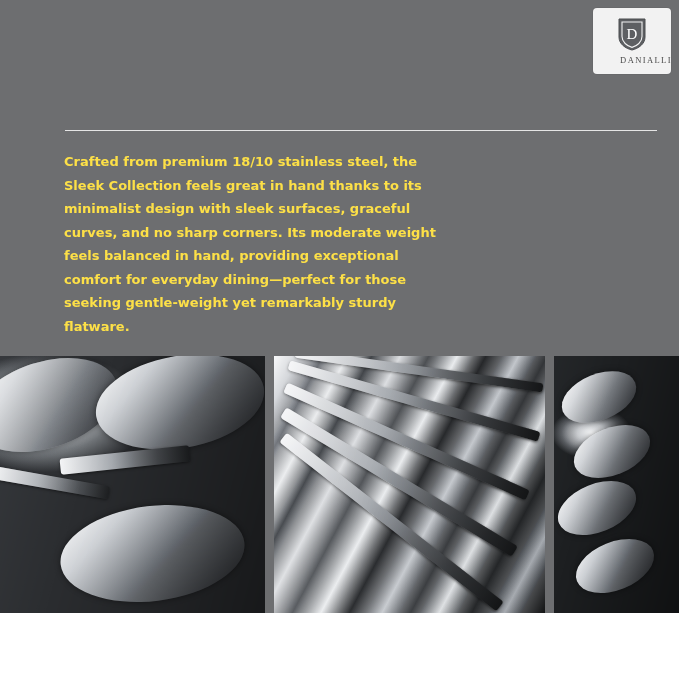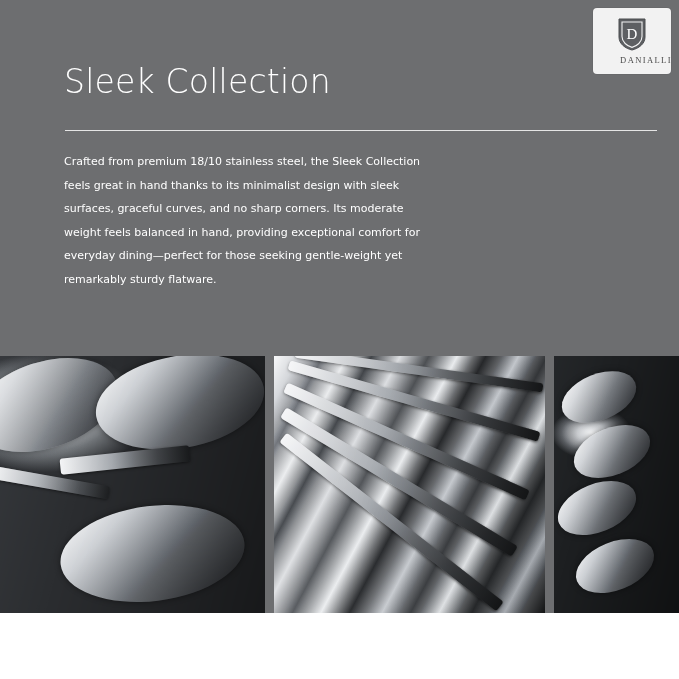--- a/index.html
+++ b/index.html
@@ -66,25 +66,25 @@
     top: 130px;
     width: 592px;
     height: 1px;
     background: rgba(255,255,255,0.82);
   }
   .body-copy {
     position: absolute;
     left: 64px;
     top: 150px;
     width: 380px;
-    color: #ffffff;
-    font-size: 11px;
+    color: #fde047;
+    font-size: 13px;
     line-height: 23.5px;
     font-family: "DejaVu Sans", sans-serif;
-    font-weight: 400;
+    font-weight: 700;
   }
 
   
   .photo-strip {
     position: absolute;
     left: 0;
     top: 356px;
     width: 679px;
     height: 257px;
     display: flex;
@@ -164,21 +164,20 @@
     <div class="brand-shield">
       <svg viewBox="0 0 30 34" width="30" height="34" aria-hidden="true">
         <path d="M2 2 H28 V20 C28 27 21.5 31.5 15 33 C8.5 31.5 2 27 2 20 Z" fill="#5d5f62" stroke="#4a4c4f" stroke-width="1"></path>
         <path d="M5 5 H25 V19.5 C25 25 20 29 15 30.4 C10 29 5 25 5 19.5 Z" fill="none" stroke="#f2f2f2" stroke-width="1.1"></path>
         <text x="15" y="22" text-anchor="middle" font-family="Liberation Serif, serif" font-size="15" fill="#ffffff">D</text>
       </svg>
     </div>
     <div class="brand-name">DANIALLI</div>
   </div>
 
-  <div class="headline">Sleek Collection</div>
 
   <div class="rule"></div>
 
   <div class="body-copy">Crafted from premium 18/10 stainless steel, the Sleek Collection feels great in hand thanks to its minimalist design with sleek surfaces, graceful curves, and no sharp corners. Its moderate weight feels balanced in hand, providing exceptional comfort for everyday dining—perfect for those seeking gentle-weight yet remarkably sturdy flatware.</div>
 
   <div class="photo-strip">
 
     <div class="photo p1">
       <div class="metal-bg"></div>
       <div class="shape" style="left:-30px; top:6px; width:150px; height:86px; transform:rotate(-18deg);"></div>

